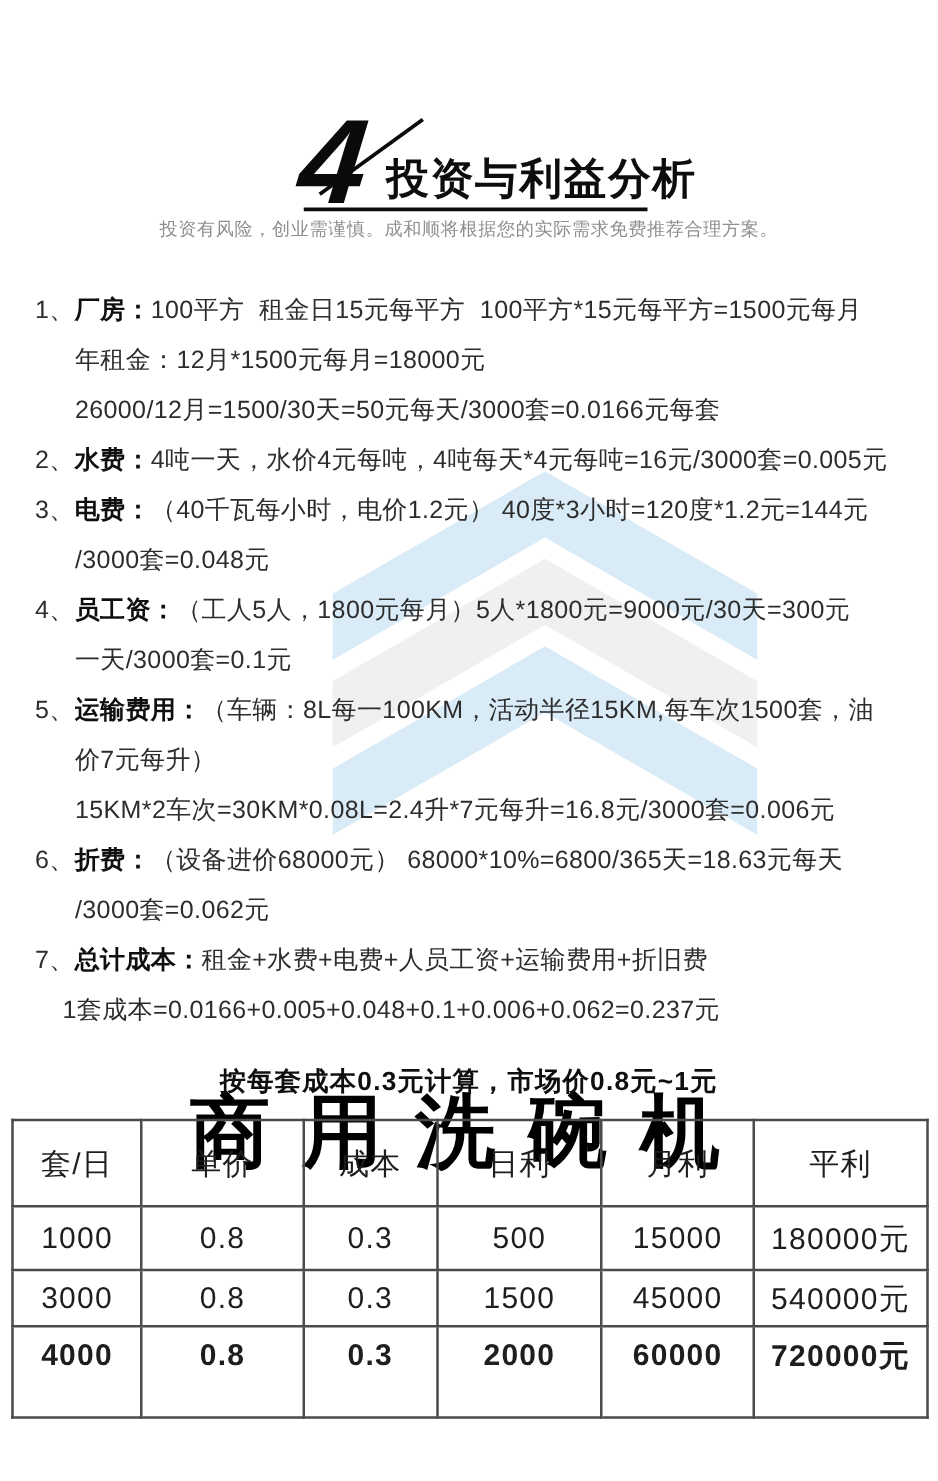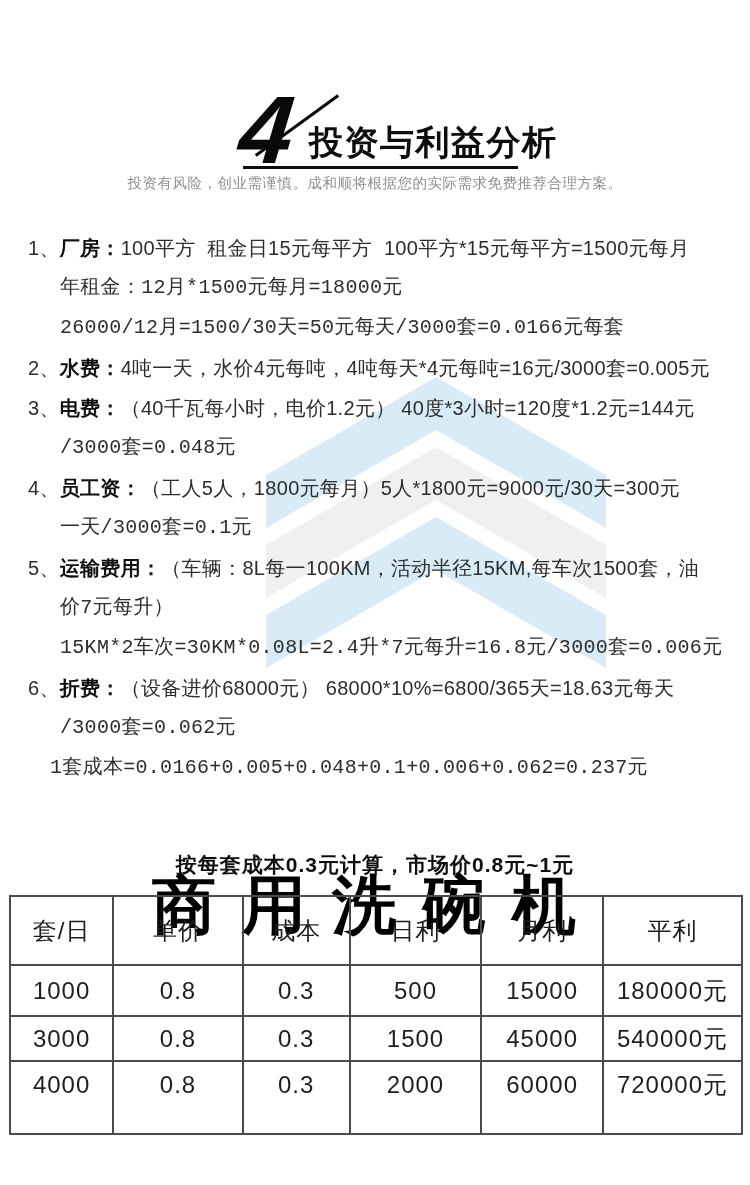--- a/index.html
+++ b/index.html
@@ -45,42 +45,42 @@
     position:absolute; left:0; top:174px; width:100%;
     text-align:center; font-size:14.5px; font-weight:400;
     color:#8e8e8e; letter-spacing:0.5px; white-space:nowrap;
   }
   .cost-list { position:absolute; left:28px; top:228px; right:10px; }
   .line {
     height:40px; line-height:40px; font-size:20px;
     color:#2d2d2d; letter-spacing:0.3px; white-space:pre; overflow:visible;
   }
   .line .lbl { font-weight:700; color:#0f0f0f; }
-  .line.cont { padding-left:32px;font-family:Liberation Mono, monospace; }
+  .line.cont { padding-left:32px; }
   .line.cont-small { padding-left:22px; }
   .highlight {
     position:absolute; left:0; top:851px; width:100%;
     text-align:center; font-size:21px; font-weight:800;
     color:#0f0f0f; letter-spacing:1px; white-space:nowrap;
   }
   table.profit {
     position:absolute; left:9px; top:895px; width:734px;
     border-collapse:collapse; table-layout:fixed;
     text-align:center; color:#1e1e1e;
   }
   table.profit th, table.profit td {
     border:2px solid #4b4b4b; padding:0;
     font-size:24px; font-weight:400; letter-spacing:1px;
     background:transparent; vertical-align:middle;
   }
   tr.rowh  { height:69px; }
   tr.row1  { height:51px; }
   tr.row2  { height:45px;border-radius:20px; }
   tr.row3  { height:73px; }
-  tr.row3 td { padding-bottom:25px; }
+  tr.row3 td { padding-bottom:25px;font-weight:bold; }
 </style>
 </head>
 <body>
 
 <div class="page">
 
   <div class="wm-layer">
     <svg class="wm-logo" viewBox="0 0 340 300" aria-hidden="true">
       <polygon points="0,103 170,5 340,103 340,156 170,58 0,156" fill="#d9ebf7"></polygon>
       <polygon points="0,173 170,75 340,173 340,226 170,128 0,226" fill="#f0f0f1"></polygon>
@@ -124,20 +124,21 @@
         <div class="line cont">价7元每升）</div>
         <div class="line cont">15KM*2车次=30KM*0.08L=2.4升*7元每升=16.8元/3000套=0.006元</div>
       </div>
 
       <div>
         <div class="line"><span class="num">6、</span><span class="lbl">折费：</span><span>（设备进价68000元） 68000*10%=6800/365天=18.63元每天</span></div>
         <div class="line cont">/3000套=0.062元</div>
       </div>
 
       <div>
+        <div class="line"><span class="num">7、</span><span class="lbl">总计成本：</span><span>租金+水费+电费+人员工资+运输费用+折旧费</span></div>
         <div class="line cont-small cont" style="padding-left:22px;">1套成本=0.0166+0.005+0.048+0.1+0.006+0.062=0.237元</div>
       </div>
 
     </div>
 
     <div class="highlight">按每套成本0.3元计算，市场价0.8元~1元</div>
 
     <table class="profit">
       <colgroup>
         <col style="width:14.1%">

